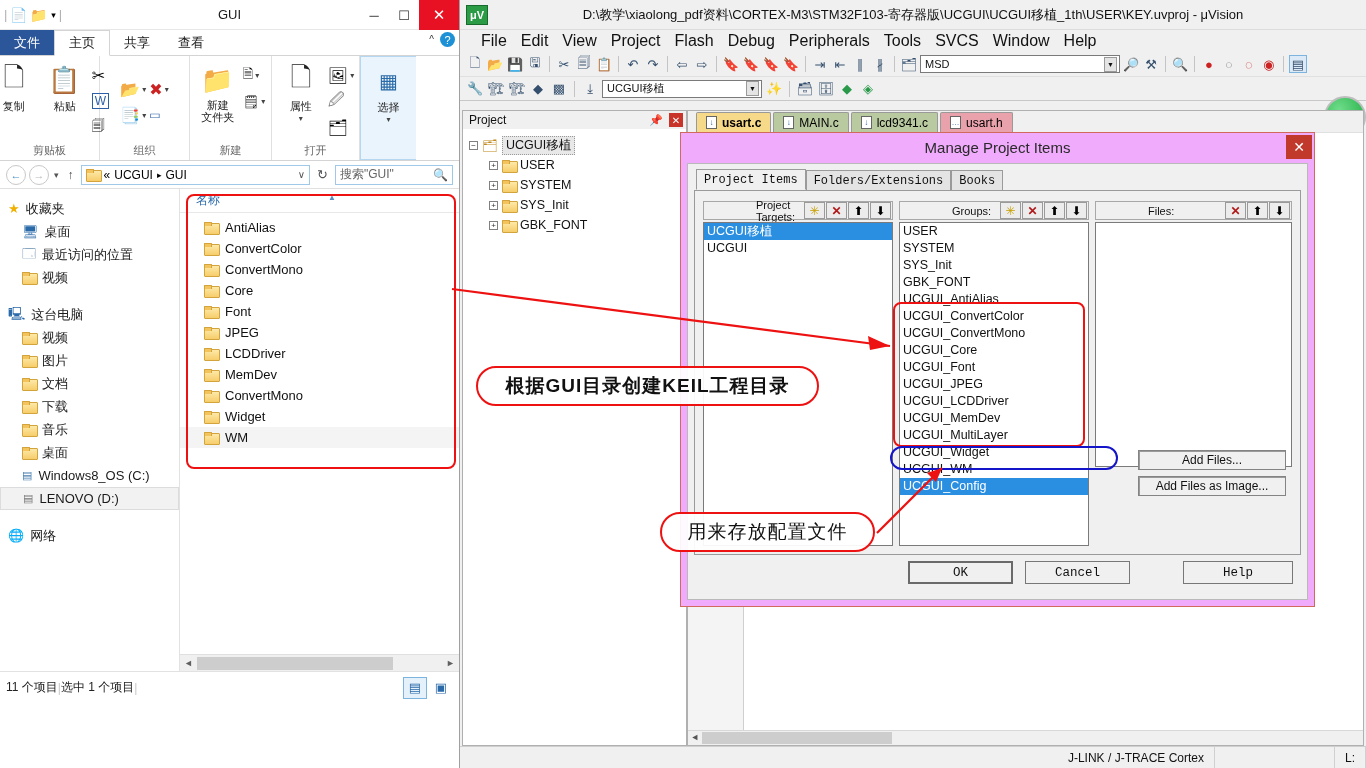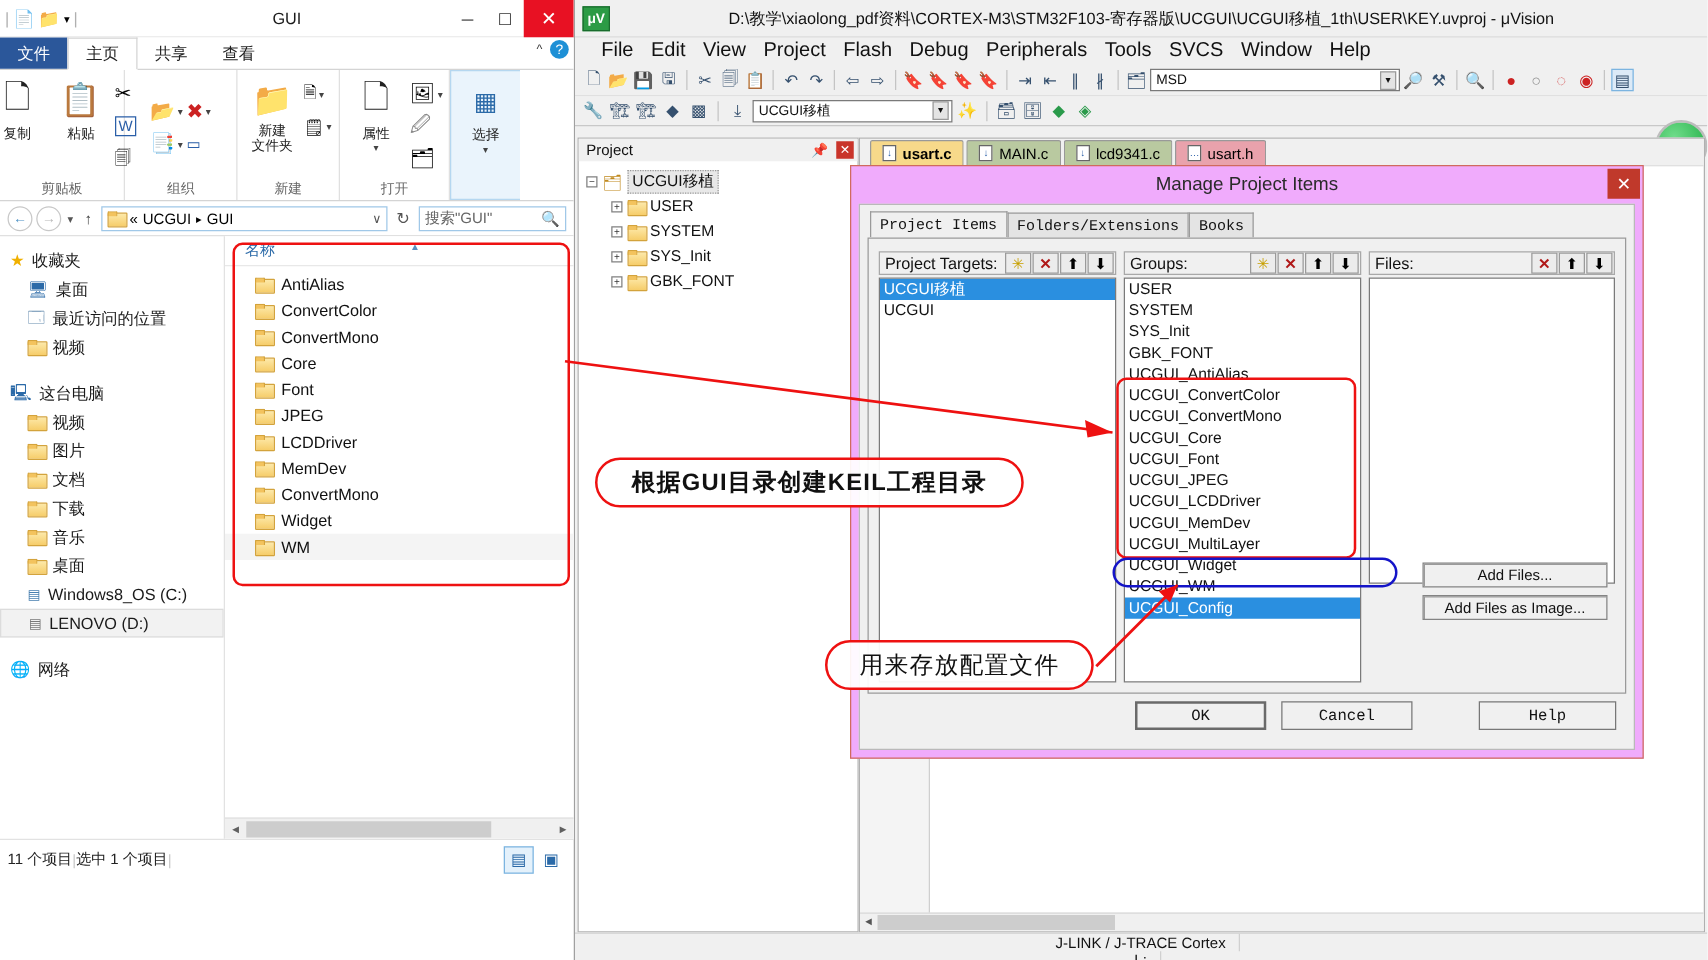--- a/index.html
+++ b/index.html
@@ -182,21 +182,21 @@
   .gbar { position:absolute; left:0; top:0; bottom:0; width:4px; background:#e7c46a; }
   .codelines { position:absolute; left:66px; top:0; right:0; }
   .codelines div { line-height:22px; white-space:pre; }
   .cmt { color:#1c8c32; }
   .blk { color:#101010; }
   .code-hscroll { position:absolute; left:0; right:0; bottom:0; height:15px;
                   background:#f0f0f0; display:flex;align-items:center;border-top:1px solid #d8d8d8;}
   .code-hscroll .thumb { height:12px; width:190px; background:#cdcdcd; margin-left:14px;}
   .keil-status { position:absolute; left:0; right:0; bottom:0; height:22px;
                  background:#f0f0f0; border-top:1px solid #cfcfcf;
-                 display:flex; align-items:center; font-size:12px; color:#111;flex-direction:column; }
+                 display:flex; align-items:center; font-size:12px; color:#111; }
   .keil-status .seg { border-right:1px solid #d0d0d0; height:100%;
                       display:flex;align-items:center;padding:0 10px;}
   .keil-status .grow { flex:1; border-right:1px solid #d0d0d0; }
 
   
   #dialog {
     position:absolute; left:680px; top:132px; width:635px; height:475px;
     background:#f0abfc; border:1px solid #d06a5e;
     font-family:"Liberation Sans", sans-serif;
   }
@@ -214,21 +214,21 @@
   .dtab.active { background:#f0f0f0; height:21px; border-bottom:1px solid #f0f0f0; }
   .dlg-panel { position:absolute; left:6px; right:6px; top:26px; bottom:44px;
                background:#f0f0f0; border:1px solid #9a9a9a; }
   .cols { position:absolute; left:8px; right:8px; top:10px; bottom:8px; display:flex; gap:6px;}
   .col { display:flex; flex-direction:column; }
   .col.targets { width:190px; }
   .col.groups { width:190px; }
   .col.files { flex:1; }
   .colhdr { height:19px; display:flex; align-items:center; gap:0;
             border:1px solid #a8a8a8; background:#f0f0f0; padding-left:4px; }
-  .colhdr .lbl { flex:1; font-size:13px; color:#111; }
+  .colhdr .lbl { flex:1; font-size:11px; color:#111;margin-left:48px; }
   .ibtn { width:21px;height:17px; border:1px solid #9a9a9a; background:#ececec;
           display:flex;align-items:center;justify-content:center; font-size:12px;
           margin-right:1px; }
   .ibtn.red { color:#b01818; font-weight:bold; }
   .listbox { flex:1; background:#fff; border:1px solid #7a7a7a; overflow:hidden;
              margin-top:2px; }
   .litem { height:17px; padding:0 3px; font-size:12.5px; color:#111;
            line-height:17px; white-space:nowrap; }
   .litem.sel { background:#2a8fe0; color:#fff; }
   .addbtns { position:absolute; right:14px; bottom:52px; width:148px; }

